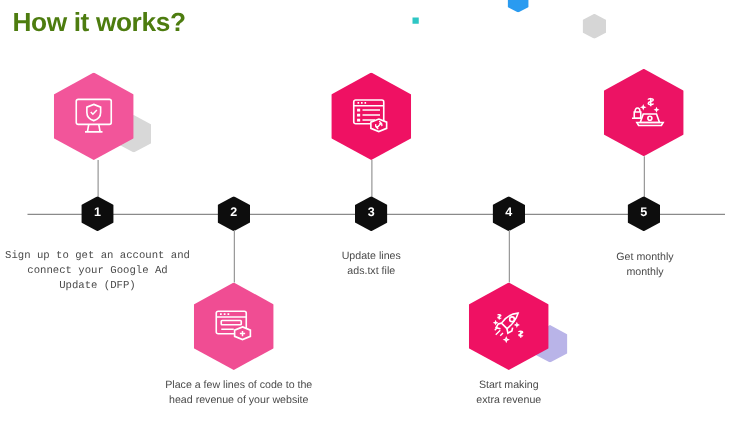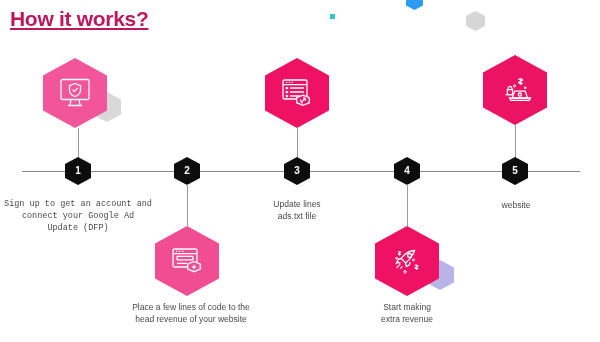--- a/index.html
+++ b/index.html
@@ -24,24 +24,23 @@
   }
 
   
   .page-title {
     position: absolute;
     left: 10px;
     top: 6px;
     font-size: 21px;
     font-weight: bold;
     letter-spacing: -0.3px;
-    color: #be185d;
+    color: #4d7c0f;
     line-height: 26px;
     white-space: nowrap;
-    text-decoration: underline;
   }
 
   
   .deco {
     position: absolute;
   }
   .deco-square {
     width: 5px;
     height: 5px;
     background: #2ec6c4;
@@ -246,16 +245,17 @@
           <path d="M29.2 14.6 l0.35 0.85 l0.85 0.35 l-0.85 0.35 l-0.35 0.85 l-0.35 -0.85 l-0.85 -0.35 l0.85 -0.35z" stroke-width="0.9"></path>
         </svg>
       </span>
     </div>
   </div>
   <div class="connector" style="left:515px; top:125px; height:33px;"></div>
   <div class="node" style="left:502px;">
     <span>5</span>
   </div>
   <div class="caption" style="left:459px; top:199px; width:114px;">
-    <div>website</div>
+    <div>Get monthly</div>
+    <div>monthly</div>
   </div>
 
 </div>
 
 </body></html>

